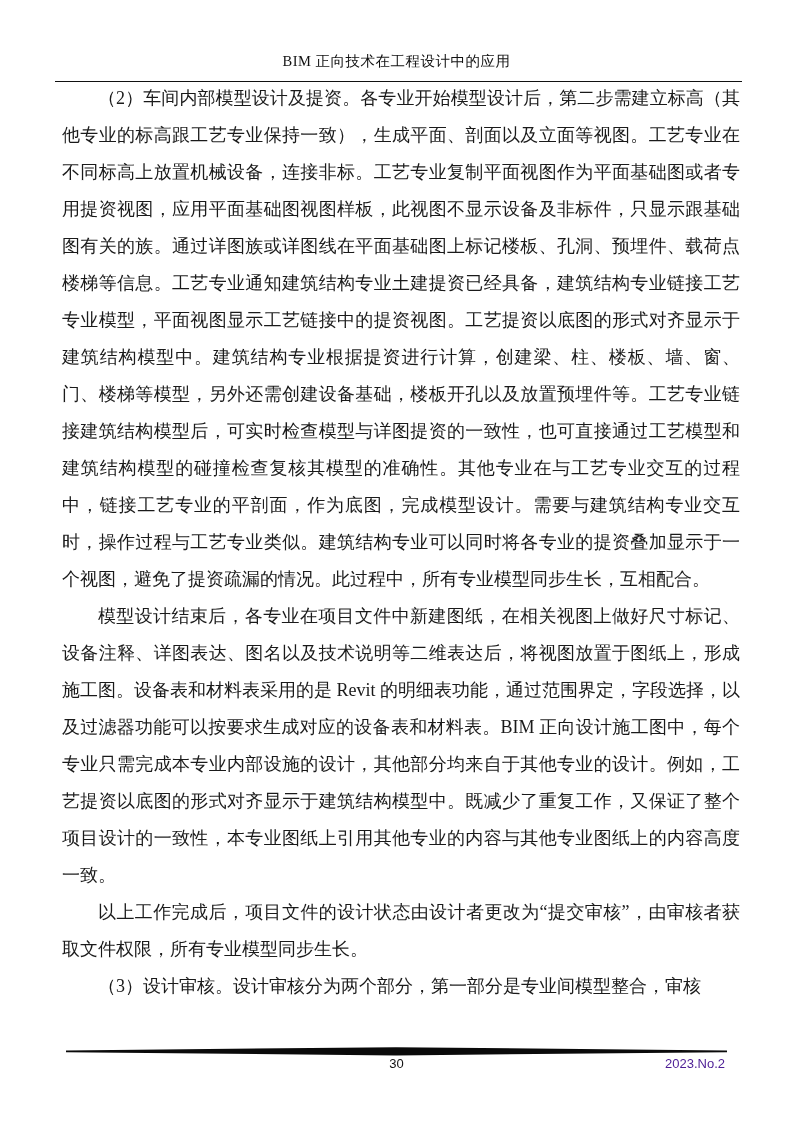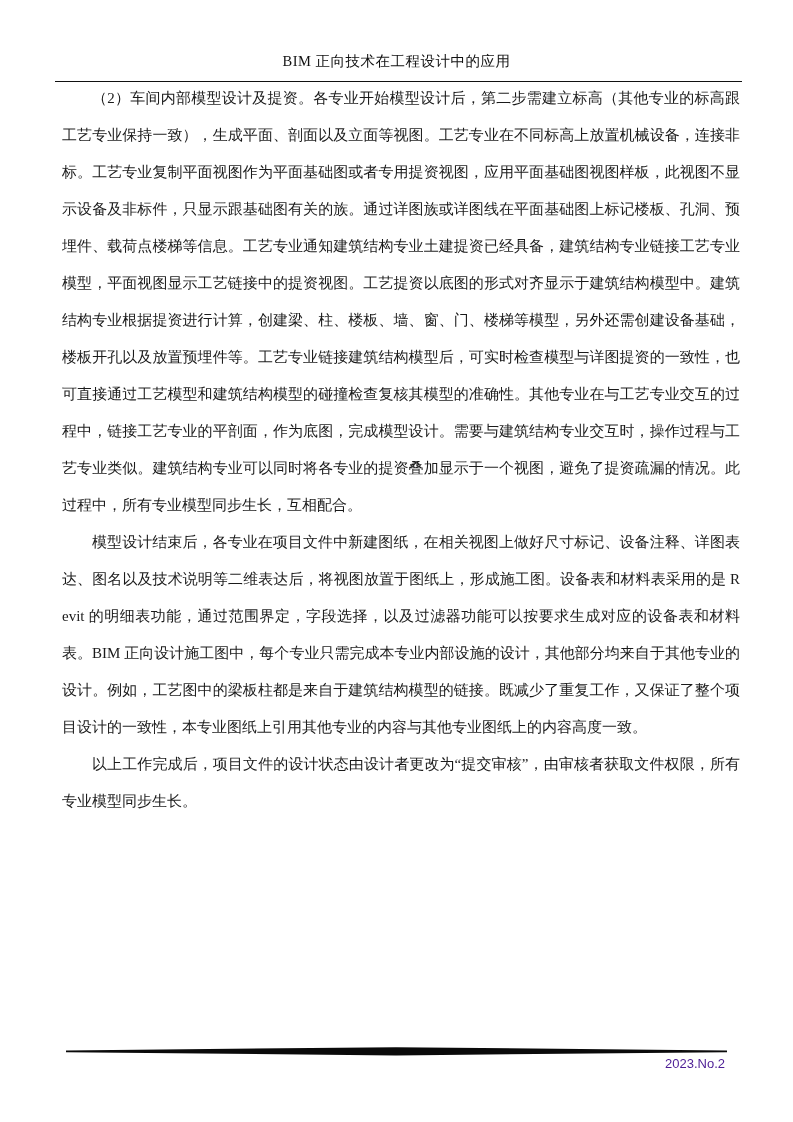--- a/index.html
+++ b/index.html
@@ -39,21 +39,21 @@
     left: 55px;
     width: 687px;
     height: 0;
     border-top: 1.6px solid #111111;
   }
   .page-body {
     position: absolute;
     top: 80px;
     left: 62px;
     width: 678px;
-    font-size: 15px;
+    font-size: 18px;
     line-height: 37px;
     text-align: justify;
     text-justify: inter-character;
   }
   .page-body p.para {
     margin: 0;
     padding: 0;
     text-indent: 2em;
     word-break: break-all;
   }
@@ -98,26 +98,28 @@
 
   <div class="page-header">
     <div class="header-title">BIM 正向技术在工程设计中的应用</div>
     <div class="header-rule"></div>
   </div>
 
   <div class="page-body">
 
       <p class="para">（2）车间内部模型设计及提资。各专业开始模型设计后，第二步需建立标高（其他专业的标高跟工艺专业保持一致），生成平面、剖面以及立面等视图。工艺专业在不同标高上放置机械设备，连接非标。工艺专业复制平面视图作为平面基础图或者专用提资视图，应用平面基础图视图样板，此视图不显示设备及非标件，只显示跟基础图有关的族。通过详图族或详图线在平面基础图上标记楼板、孔洞、预埋件、载荷点楼梯等信息。工艺专业通知建筑结构专业土建提资已经具备，建筑结构专业链接工艺专业模型，平面视图显示工艺链接中的提资视图。工艺提资以底图的形式对齐显示于建筑结构模型中。建筑结构专业根据提资进行计算，创建梁、柱、楼板、墙、窗、门、楼梯等模型，另外还需创建设备基础，楼板开孔以及放置预埋件等。工艺专业链接建筑结构模型后，可实时检查模型与详图提资的一致性，也可直接通过工艺模型和建筑结构模型的碰撞检查复核其模型的准确性。其他专业在与工艺专业交互的过程中，链接工艺专业的平剖面，作为底图，完成模型设计。需要与建筑结构专业交互时，操作过程与工艺专业类似。建筑结构专业可以同时将各专业的提资叠加显示于一个视图，避免了提资疏漏的情况。此过程中，所有专业模型同步生长，互相配合。</p>
 
-      <p class="para">模型设计结束后，各专业在项目文件中新建图纸，在相关视图上做好尺寸标记、设备注释、详图表达、图名以及技术说明等二维表达后，将视图放置于图纸上，形成施工图。设备表和材料表采用的是 Revit 的明细表功能，通过范围界定，字段选择，以及过滤器功能可以按要求生成对应的设备表和材料表。BIM 正向设计施工图中，每个专业只需完成本专业内部设施的设计，其他部分均来自于其他专业的设计。例如，工艺图中的梁板柱都是来自于建筑结构模型的链接。既减少了重复工作，又保证了整个项目设计的一致性，本专业图纸上引用其他专业的内容与其他专业图纸上的内容高度一致。</p>
+      <p class="para">模型设计结束后，各专业在项目文件中新建图纸，在相关视图上做好尺寸标记、设备注释、详图表达、图名以及技术说明等二维表达后，将视图放置于图纸上，形成施工图。设备表和材料表采用的是 Revit 的明细表功能，通过范围界定，字段选择，以及过滤器功能可以按要求生成对应的设备表和材料表。BIM 正向设计施工图中，每个专业只需完成本专业内部设施的设计，其他部分均来自于其他专业的设计。例如，工艺提资以底图的形式对齐显示于建筑结构模型中。既减少了重复工作，又保证了整个项目设计的一致性，本专业图纸上引用其他专业的内容与其他专业图纸上的内容高度一致。</p>
 
       <p class="para">以上工作完成后，项目文件的设计状态由设计者更改为“提交审核”，由审核者获取文件权限，所有专业模型同步生长。</p>
 
+      <p class="para">（3）设计审核。设计审核分为两个部分，第一部分是专业间模型整合，审核</p>
     </div>
 
   <div class="page-footer">
     <svg class="footer-rule" viewBox="0 0 661 9" preserveAspectRatio="none">
       <polygon points="0,3.4 330,0.2 661,3.4 661,5.2 330,8.4 0,5.2" fill="#0a0a0a"></polygon>
     </svg>
+    <div class="footer-page-number">30</div>
     <div class="footer-issue">2023.No.2</div>
   </div>
 
 </div>
 
 </body></html>

